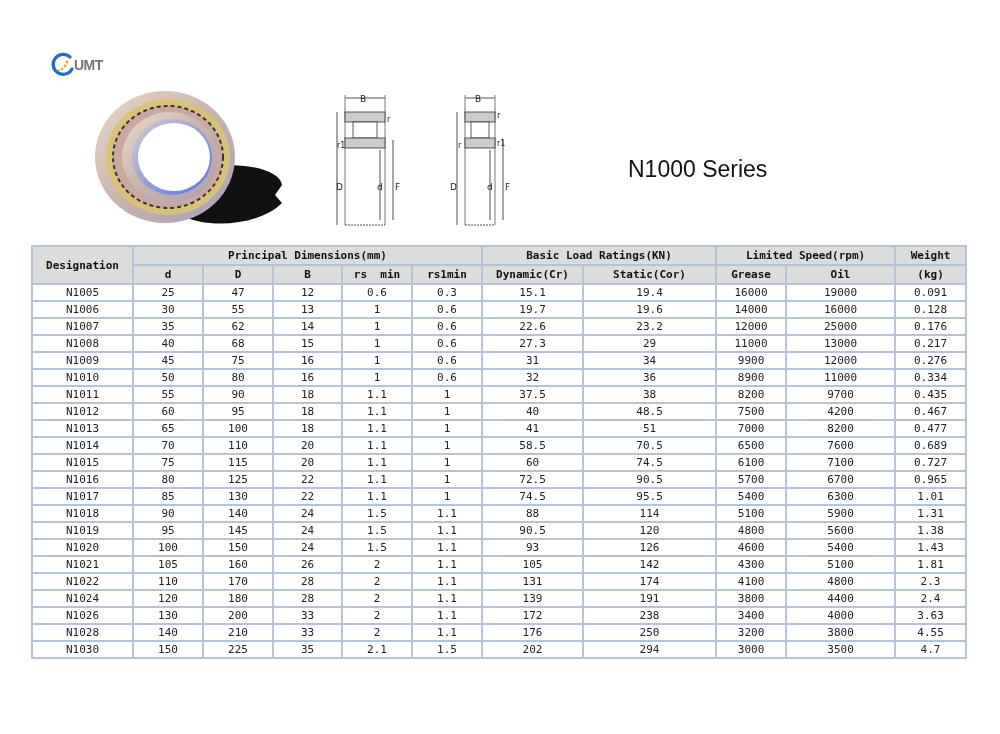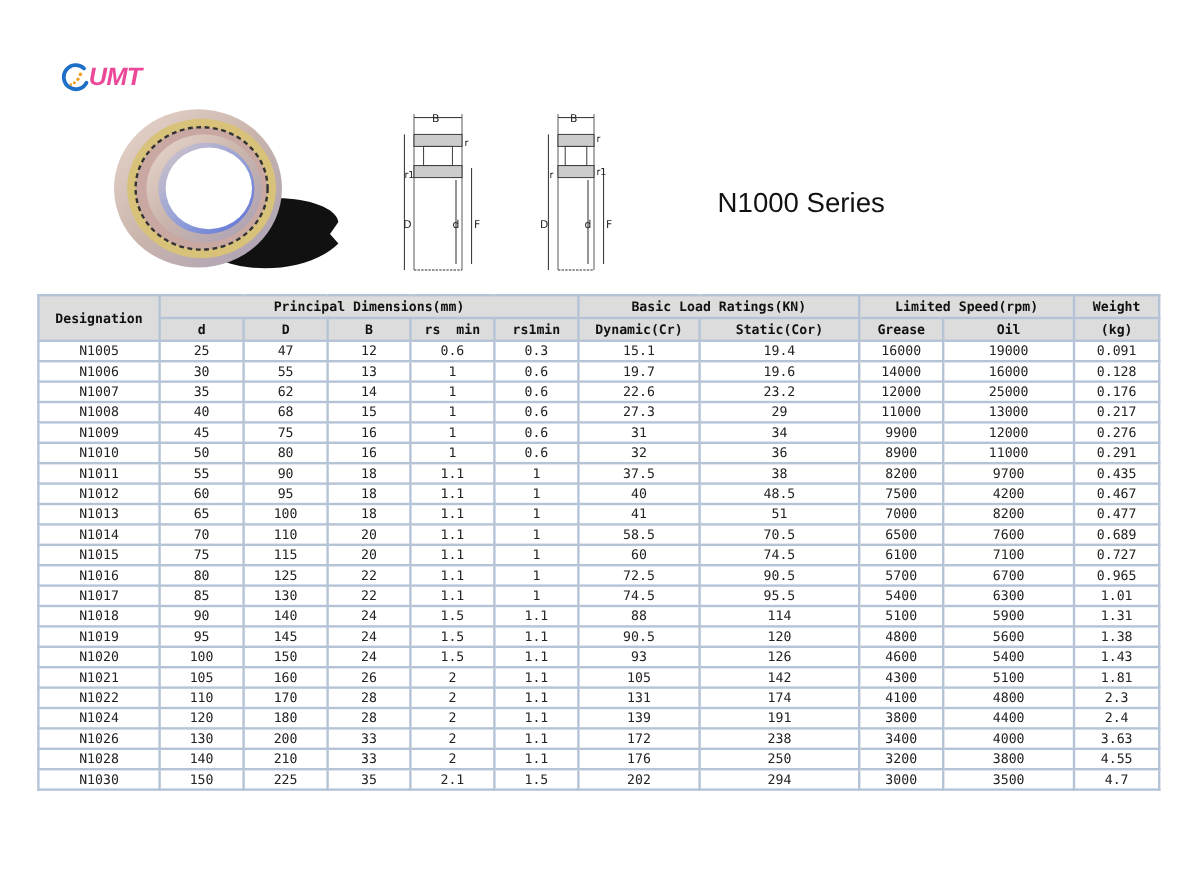--- a/index.html
+++ b/index.html
@@ -1,24 +1,24 @@
 <!DOCTYPE html>
 <html><head>
 <meta charset="utf-8">
 <style>
   html, body { margin:0; padding:0; background:#ffffff; }
   body { width:1000px; height:734px; position:relative; overflow:hidden; font-family:"DejaVu Sans Mono", monospace; }
   .logo { position:absolute; left:50px; top:52px; display:flex; align-items:center; }
   .logo-mark { width:26px; height:26px; position:relative; }
-  .logo-text { font-family:"Liberation Sans", sans-serif; font-weight:bold; font-style:italic; font-size:21px; color:#ec4899; margin-left:-2px; letter-spacing:-0.5px; }
+  .logo-text { font-family:"Liberation Sans", sans-serif; font-weight:bold; font-size:14px; color:#737373; margin-left:-2px; letter-spacing:-0.5px; }
   .bearing-img { position:absolute; left:90px; top:85px; width:195px; height:150px; }
   .diagram { position:absolute; top:90px; width:80px; height:140px; }
   .diag1 { left:335px; }
   .diag2 { left:445px; }
-  .series-title { position:absolute; left:598px; top:156px; font-family:"Liberation Sans", sans-serif; font-size:23px; color:#111; }
+  .series-title { position:absolute; left:628px; top:156px; font-family:"Liberation Sans", sans-serif; font-size:23px; color:#111; }
   table.spec { position:absolute; left:31px; top:245px; width:934px; border-collapse:collapse; table-layout:fixed; font-size:11px; color:#222; }
   table.spec td, table.spec th { border:2px solid #b5c3d6; text-align:center; padding:0; height:15px; line-height:15px; }
   table.spec th { background:#dcdcdc; font-weight:bold; font-family:"DejaVu Sans Mono", monospace; font-size:11px; color:#111; height:17px; }
   table.spec td { background:#ffffff; height:15px; }
 </style>
 </head>
 <body>
 
 <div class="logo">
   <svg class="logo-mark" viewBox="0 0 26 26">
@@ -199,21 +199,21 @@
         <td>N1010</td>
         <td>50</td>
         <td>80</td>
         <td>16</td>
         <td>1</td>
         <td>0.6</td>
         <td>32</td>
         <td>36</td>
         <td>8900</td>
         <td>11000</td>
-        <td>0.291</td>
+        <td>0.334</td>
       </tr>
       <tr>
         <td>N1011</td>
         <td>55</td>
         <td>90</td>
         <td>18</td>
         <td>1.1</td>
         <td>1</td>
         <td>37.5</td>
         <td>38</td>

